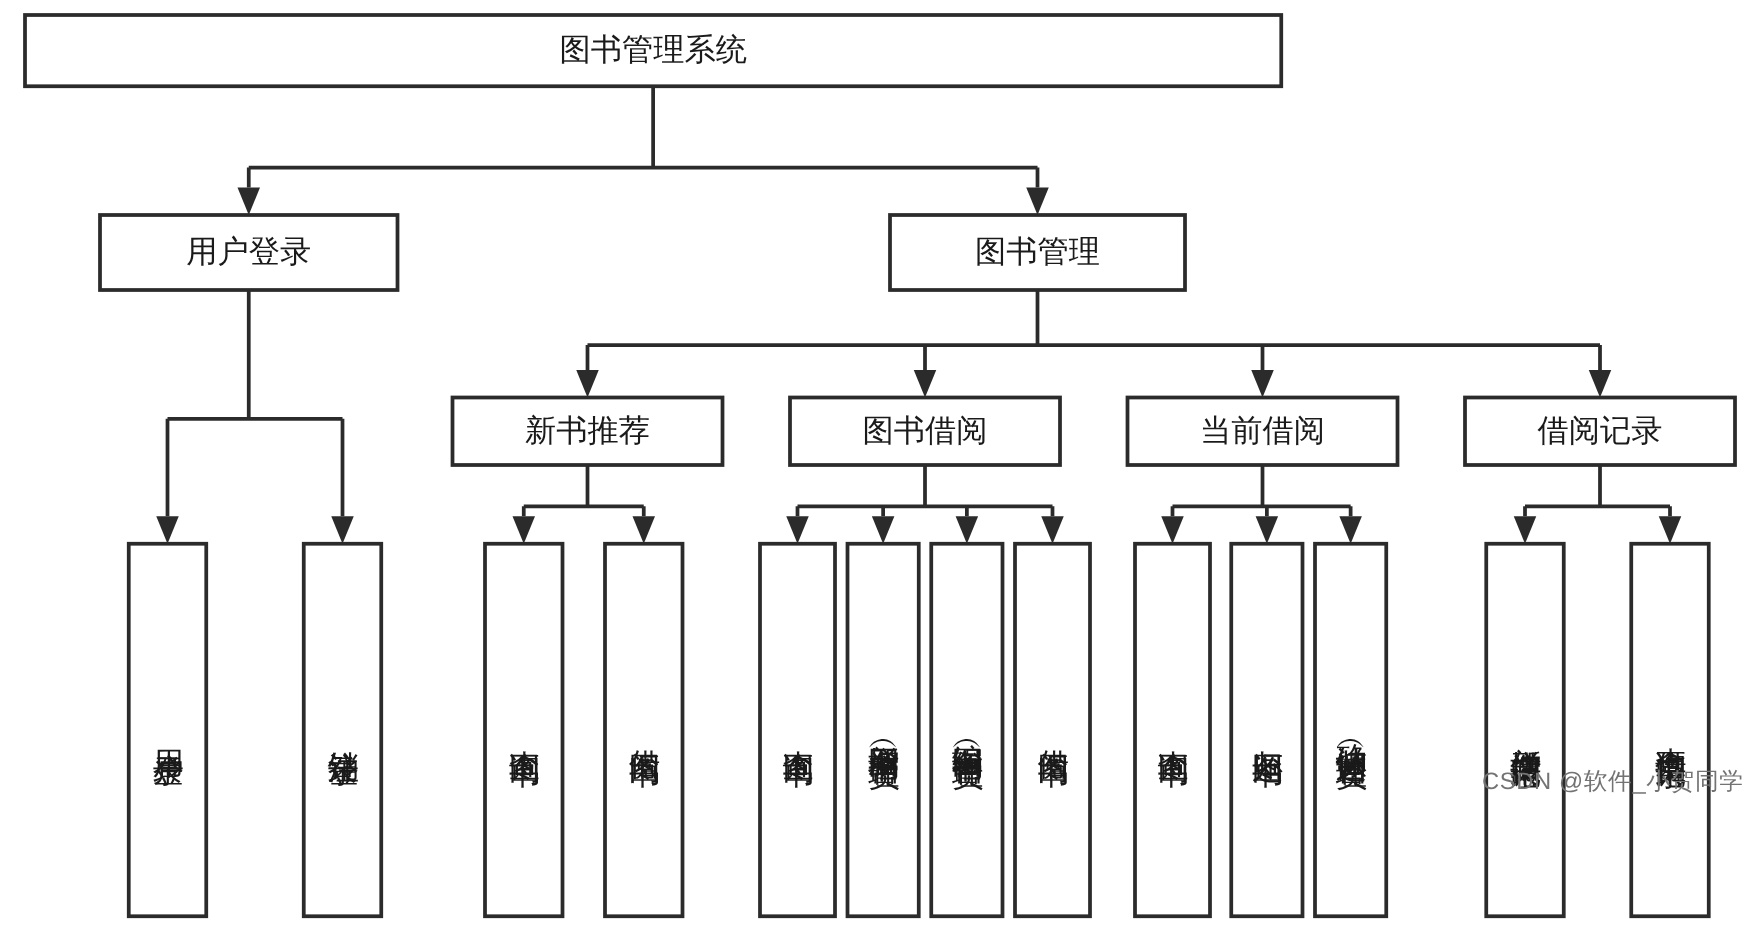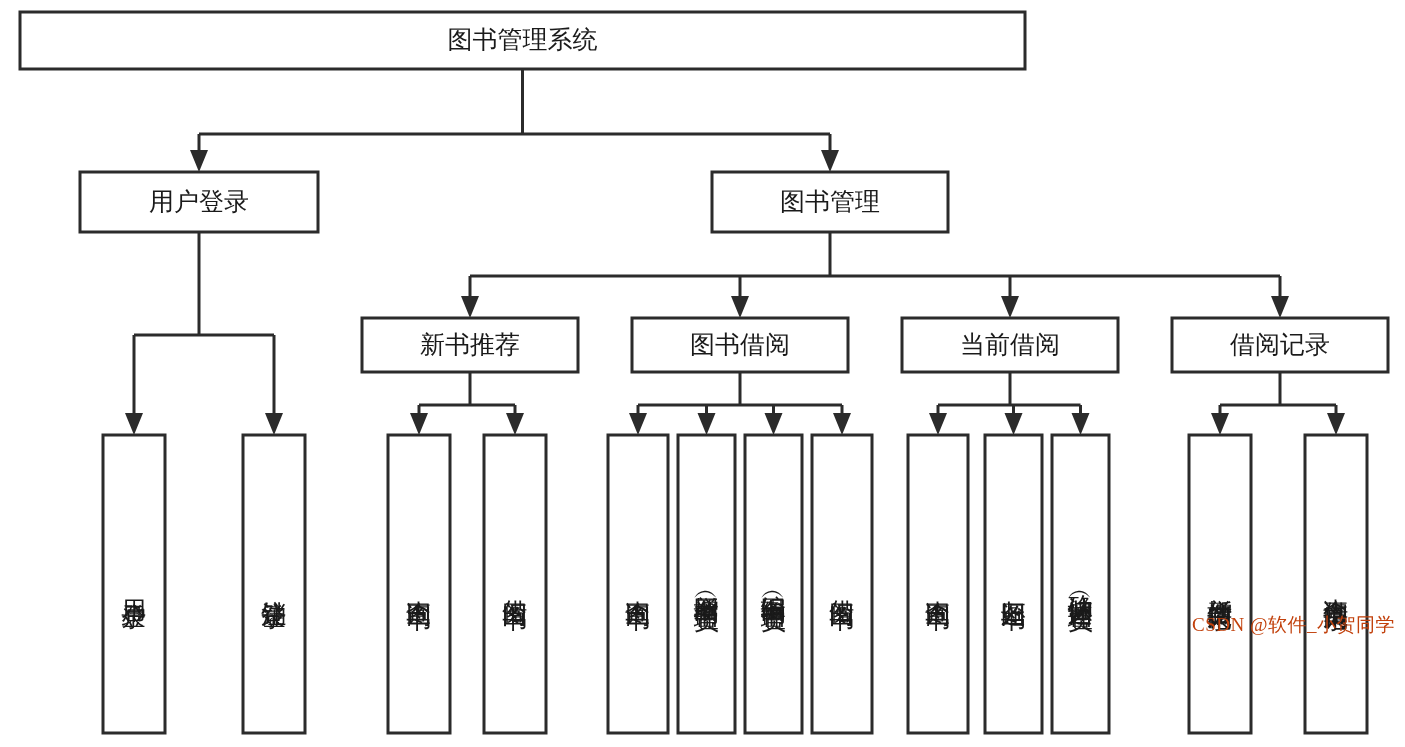--- a/index.html
+++ b/index.html
@@ -63,23 +63,23 @@
     display: flex;
     align-items: center;
     justify-content: center;
     text-align: center;
     pointer-events: none;
   }
   .watermark {
     position: absolute;
     right: 10px;
     bottom: 6px;
-    font-family: Liberation Serif, serif;
+    font-family: Liberation Sans, sans-serif;
     font-size: 19px;
-    color: #c2410c;
+    color: #737373;
     white-space: nowrap;
     letter-spacing: 0.5px;
   }
 </style>
 </head>
 <body>
 
 <div id="diagram-root">
 
   <svg class="diagram-canvas" viewBox="0 0 1405 747">

